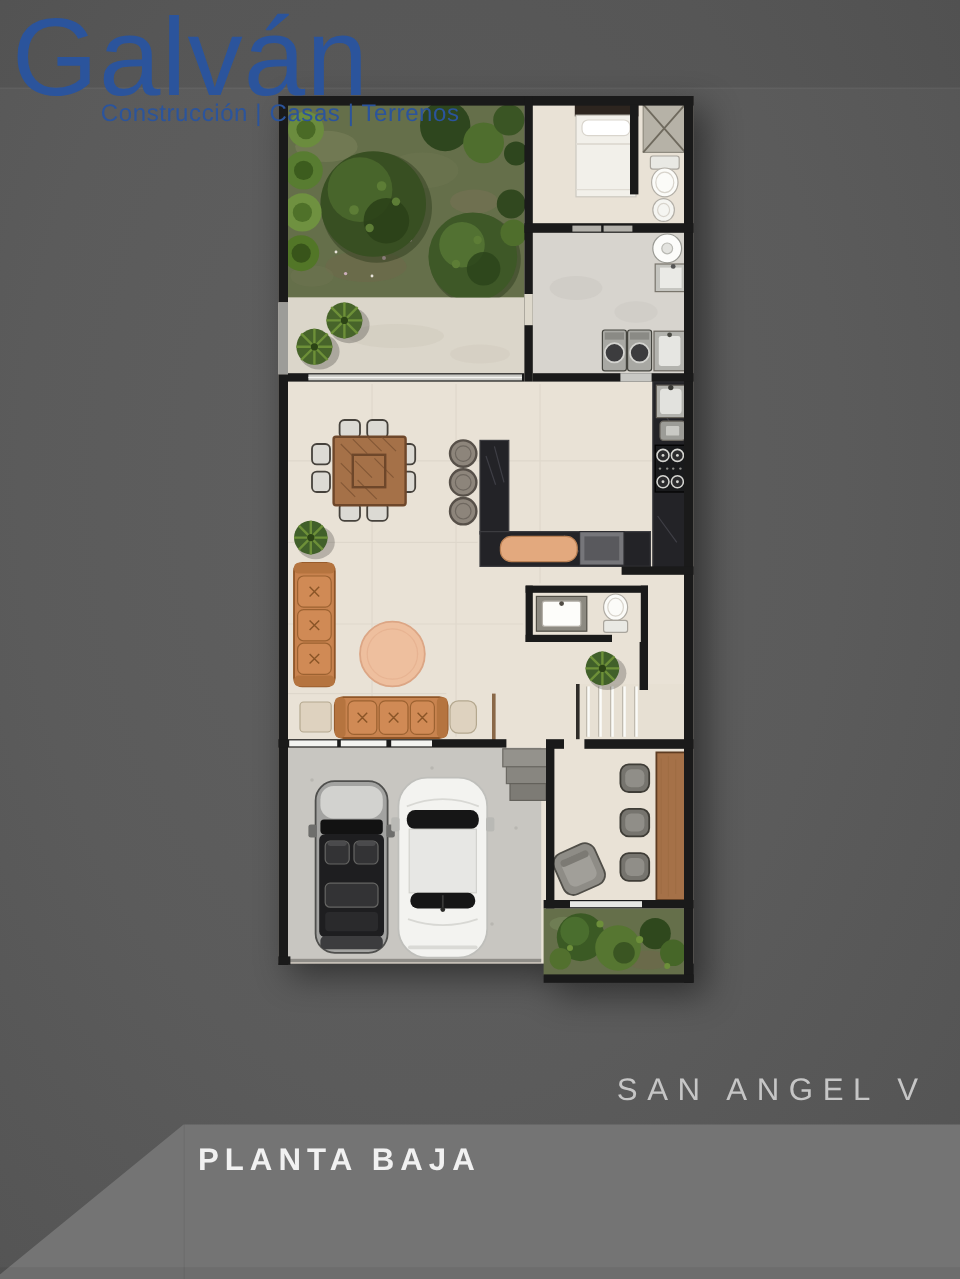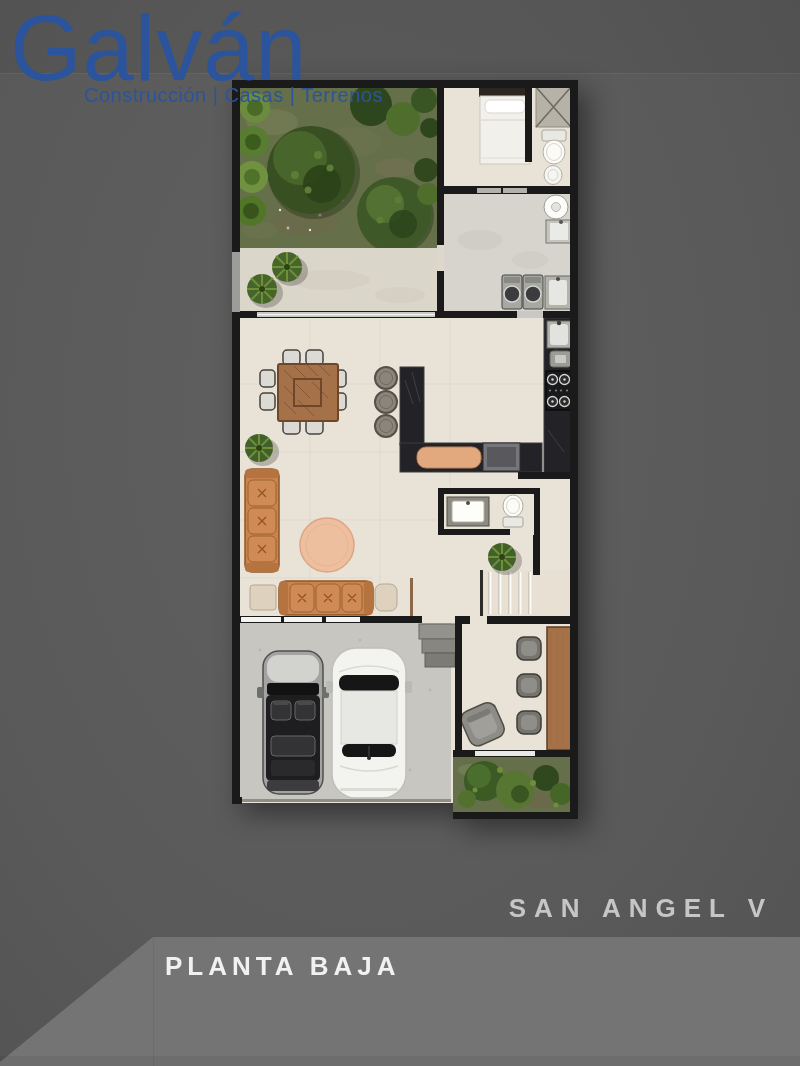--- a/index.html
+++ b/index.html
@@ -40,21 +40,21 @@
     font-size:92px;line-height:96px;font-weight:400;letter-spacing:1px;
     color:var(--logo_blue,#2b549c);
   }
   .logo-tagline{
     position:absolute;left:74px;top:84px;width:240px;
     font-size:20px;letter-spacing:0.5px;white-space:nowrap;
     color:var(--logo_blue,#2b549c);
   }
   .project-title{
     position:absolute;right:27px;top:893px;z-index:4;
-    font-size:26px;font-weight:700;letter-spacing:8px;white-space:nowrap;
+    font-size:26px;font-weight:400;letter-spacing:8px;white-space:nowrap;
     color:var(--project_text,#c6c6c6);
   }
   .floor-title{
     position:absolute;left:165px;top:951px;z-index:4;
     font-size:26px;font-weight:700;letter-spacing:5px;white-space:nowrap;
     color:var(--floor_text,#f1f1f1);
   }
   
   .w{fill:var(--wall,#1a1a1a);}
   .fl{fill:var(--floor_beige,#e9e2d6);}

